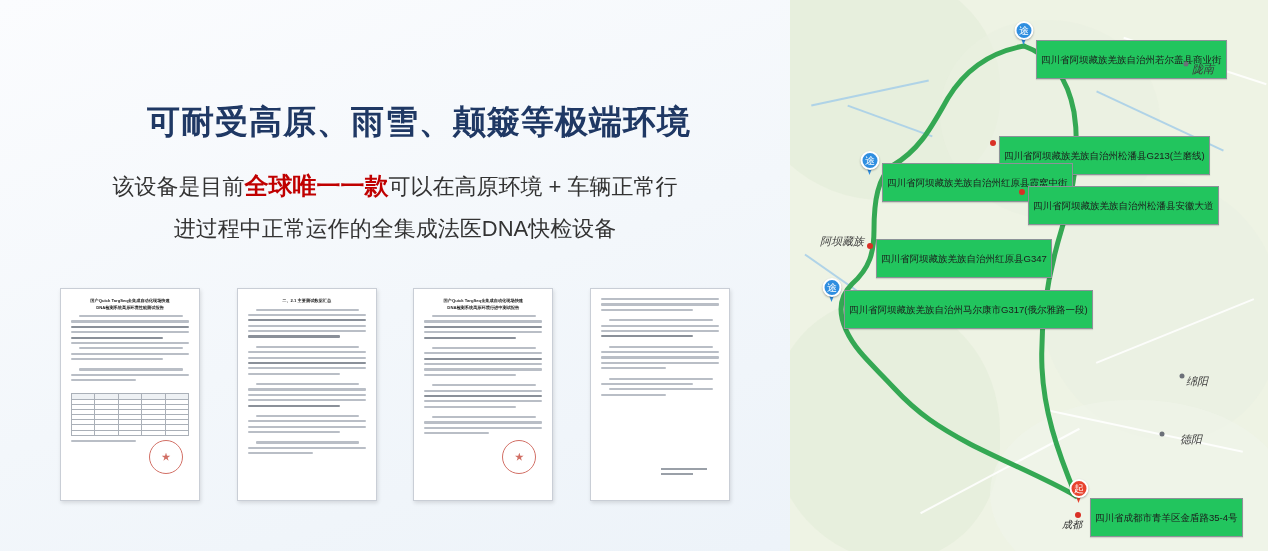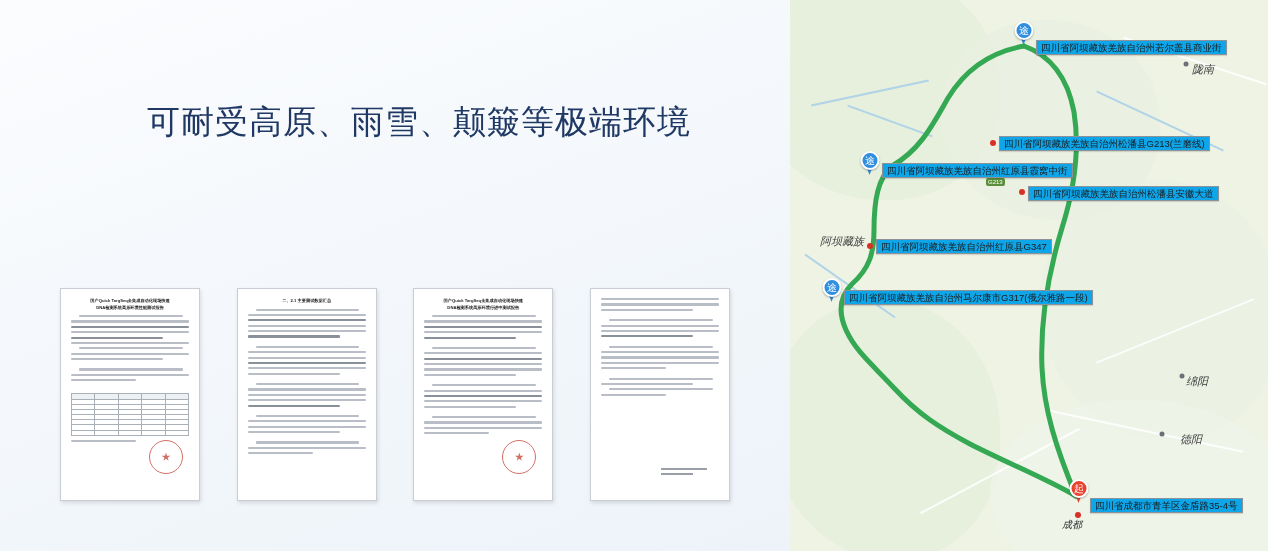--- a/index.html
+++ b/index.html
@@ -20,21 +20,21 @@
     position: absolute;
     left: 0; top: 0;
     width: 790px; height: 551px;
   }
   #headline {
     position: absolute;
     left: 0; top: 100px;
     width: 790px;
     text-align: center;
     font-size: 33px;
-    font-weight: normal;
+    font-weight: bold;
     color: #1f3864;
     letter-spacing: 1px;
     padding-left: 48px;
   }
   #subline {
     position: absolute;
     left: 30px; top: 165px;
     width: 730px;
     text-align: center;
     font-size: 22px;
@@ -178,26 +178,26 @@
     position: absolute;
     left: 6px; top: 16px;
     width: 0; height: 0;
     border-left: 3.5px solid transparent;
     border-right: 3.5px solid transparent;
     border-top: 8px solid #2f8ee0;
   }
   .pin-tip.start { border-top-color: #e8432f; }
   .label {
     position: absolute;
-    background: #0ea5e9;
+    background: #22c55e;
     border: 1px solid #8c9298;
     color: #1b1b1b;
     font-size: 9.5px;
     line-height: 13px;
-    padding: 0 4px;
+    padding: 12px 4px;
     white-space: nowrap;
     box-shadow: 0 1px 1px rgba(0,0,0,0.12);
   }
   .city-name {
     position: absolute;
     font-size: 11px;
     color: #3a3a3a;
     white-space: nowrap;
     font-style: italic;
   }
@@ -222,20 +222,24 @@
 </style>
 </head>
 <body>
 
 <div id="slide">
 
   <div id="left">
 
     <div id="headline">可耐受高原、雨雪、颠簸等极端环境</div>
 
+    <div id="subline">
+      <span>该设备是目前</span><span class="hl">全球唯一一款</span><span>可以在高原环境 + 车辆正常行</span><br>
+      <span>进过程中正常运作的全集成法医DNA快检设备</span>
+    </div>
 
     <div id="docs">
 
       <div class="doc">
         <div class="doc-title">国产Quick TargSeq全集成自动化现场快速
 DNA检测系统高原环境性能测试报告</div>
         <div class="doc-lines">
           <div class="ln ind"></div>
             <div class="ln"></div>
             <div class="ln u"></div>

